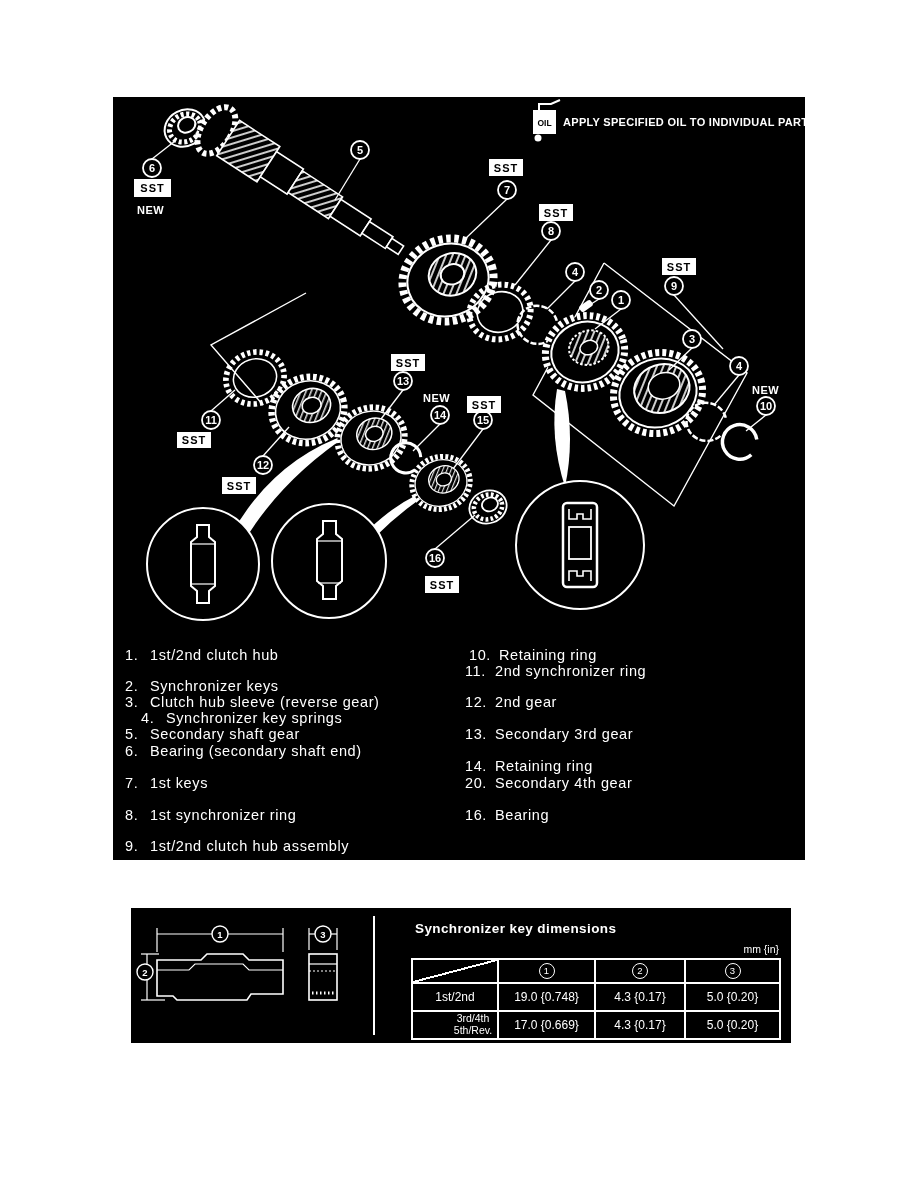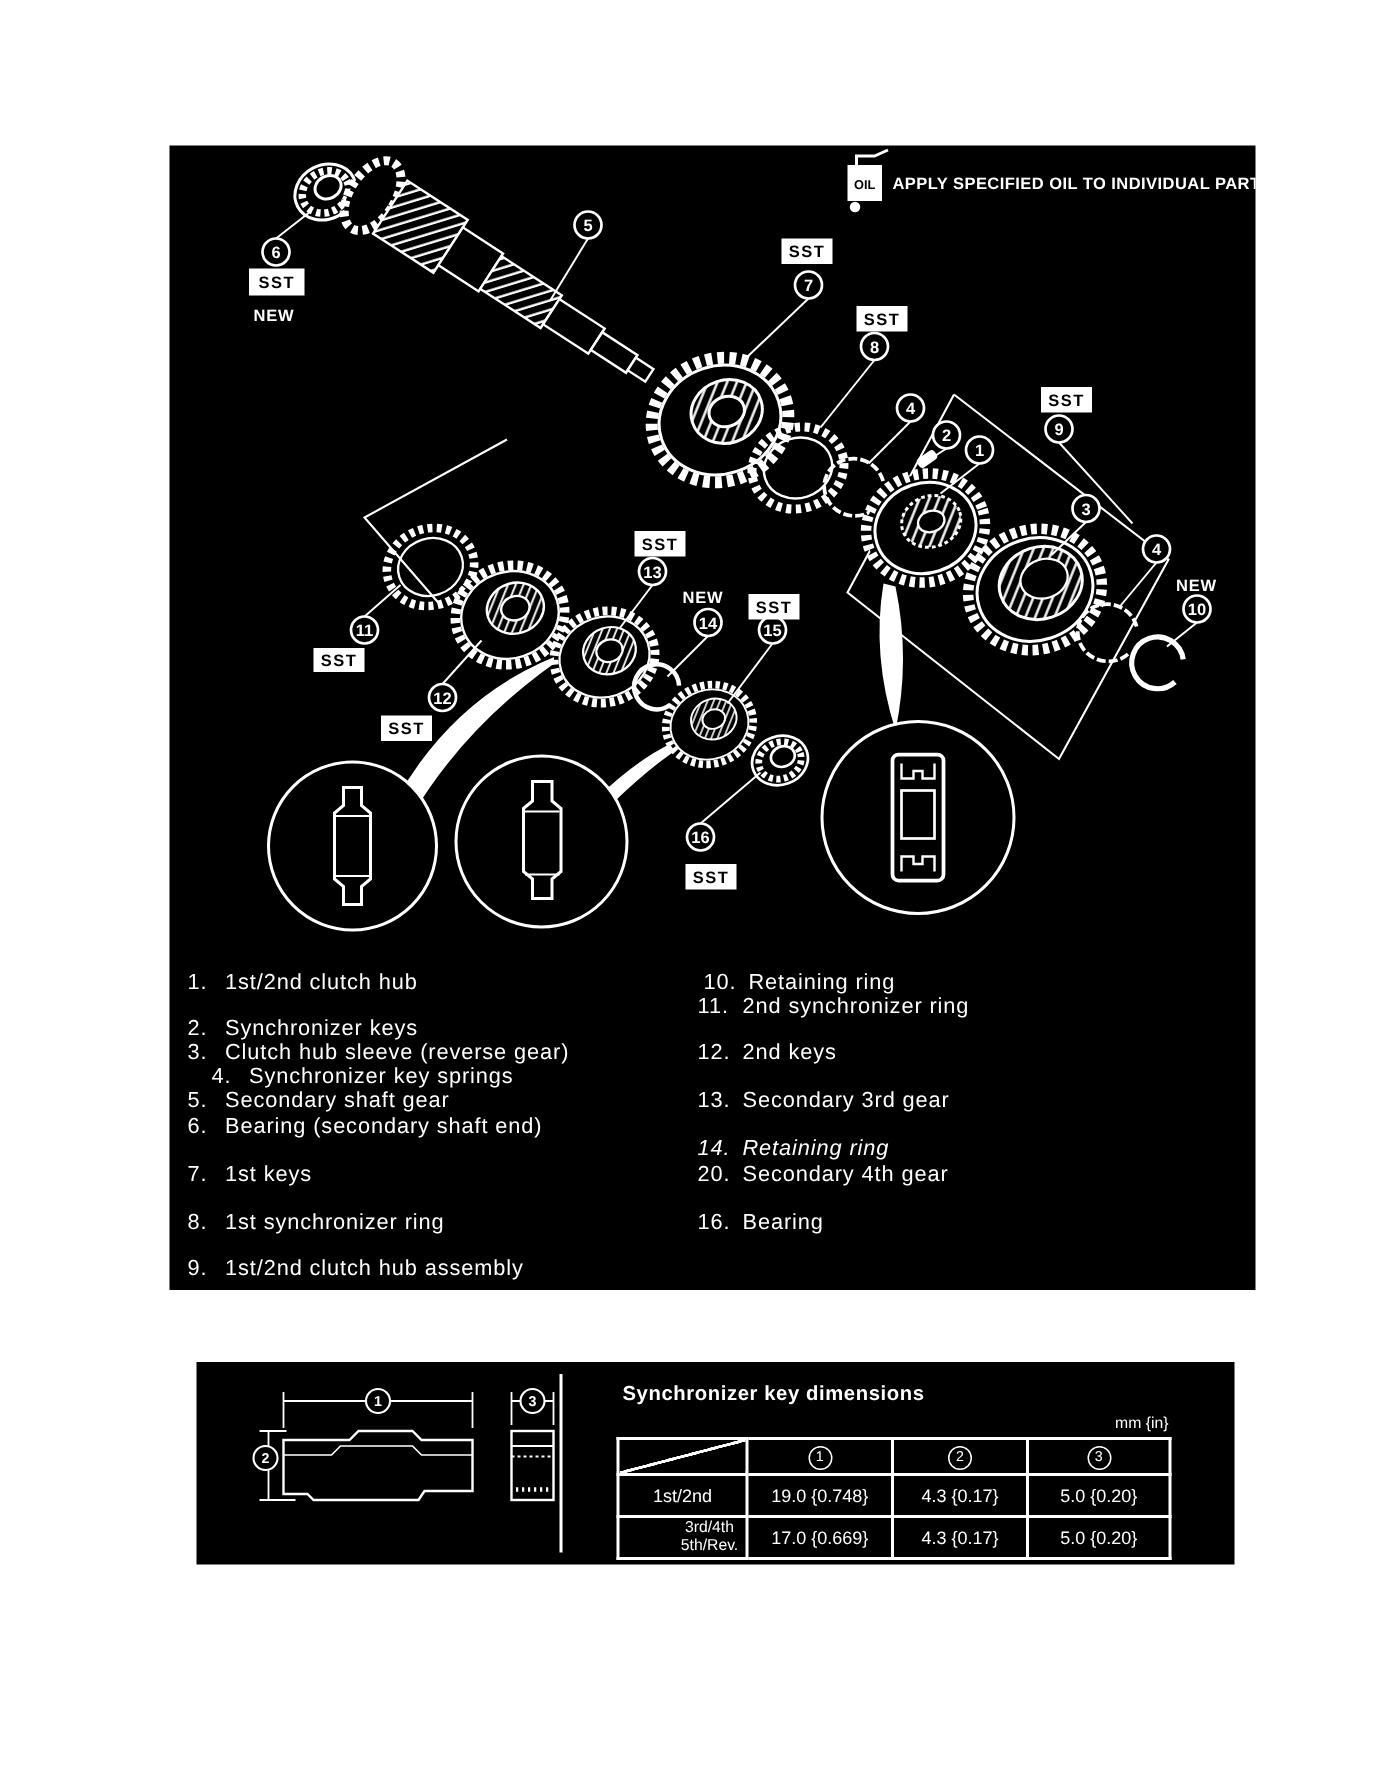--- a/index.html
+++ b/index.html
@@ -1,20 +1,20 @@
 <!DOCTYPE html>
 <html><head>
 <meta charset="utf-8">
 <style>
   html,body{margin:0;padding:0;}
   body{
     width:918px;height:1188px;position:relative;background:#ffffff;
     font-family:"Liberation Sans",sans-serif;overflow:hidden;
   }
-  .panel{position:absolute;background:#000;padding-left:32px;}
+  .panel{position:absolute;background:#000;}
   #main-panel{left:113px;top:97px;width:692px;height:763px;}
   #dim-panel{left:131px;top:908px;width:660px;height:135px;}
 
   
   svg text{font-family:"Liberation Sans",sans-serif;}
   .callout circle{fill:#000;stroke:#fff;stroke-width:1.8;}
   .callout text{fill:#fff;font-size:11px;font-weight:bold;text-anchor:middle;}
   .dcallout circle{fill:#000;stroke:#fff;stroke-width:1.4;}
   .dcallout text{fill:#fff;font-size:9.5px;font-weight:bold;text-anchor:middle;}
   .sstbox rect{fill:#fff;}
@@ -290,23 +290,23 @@
       <div class="pl-item" style="left: 12px; top: 581px;"><span class="pl-num" style="width: 25px;">2.</span><span>Synchronizer keys</span></div>
       <div class="pl-item" style="left: 12px; top: 597px;"><span class="pl-num" style="width: 25px;">3.</span><span>Clutch hub sleeve (reverse gear)</span></div>
       <div class="pl-item" style="left: 28px; top: 613px;"><span class="pl-num" style="width: 25px;">4.</span><span>Synchronizer key springs</span></div>
       <div class="pl-item" style="left: 12px; top: 629px;"><span class="pl-num" style="width: 25px;">5.</span><span>Secondary shaft gear</span></div>
       <div class="pl-item" style="left: 12px; top: 646px;"><span class="pl-num" style="width: 25px;">6.</span><span>Bearing (secondary shaft end)</span></div>
       <div class="pl-item" style="left: 12px; top: 678px;"><span class="pl-num" style="width: 25px;">7.</span><span>1st keys</span></div>
       <div class="pl-item" style="left: 12px; top: 710px;"><span class="pl-num" style="width: 25px;">8.</span><span>1st synchronizer ring</span></div>
       <div class="pl-item" style="left: 12px; top: 741px;"><span class="pl-num" style="width: 25px;">9.</span><span>1st/2nd clutch hub assembly</span></div>
       <div class="pl-item" style="left: 356px; top: 550px;"><span class="pl-num" style="width: 30px;">10.</span><span>Retaining ring</span></div>
       <div class="pl-item" style="left: 352px; top: 566px;"><span class="pl-num" style="width: 30px;">11.</span><span>2nd synchronizer ring</span></div>
-      <div class="pl-item" style="left: 352px; top: 597px;"><span class="pl-num" style="width: 30px;">12.</span><span>2nd keys</span></div>
+      <div class="pl-item" style="left: 352px; top: 597px;"><span class="pl-num" style="width: 30px;">12.</span><span>2nd gear</span></div>
       <div class="pl-item" style="left: 352px; top: 629px;"><span class="pl-num" style="width: 30px;">13.</span><span>Secondary 3rd gear</span></div>
-      <div class="pl-item" style="left: 352px; top: 661px; font-style: italic;"><span class="pl-num" style="width: 30px;">14.</span><span>Retaining ring</span></div>
+      <div class="pl-item" style="left: 352px; top: 661px;"><span class="pl-num" style="width: 30px;">14.</span><span>Retaining ring</span></div>
       <div class="pl-item" style="left: 352px; top: 678px;"><span class="pl-num" style="width: 30px;">20.</span><span>Secondary 4th gear</span></div>
       <div class="pl-item" style="left: 352px; top: 710px;"><span class="pl-num" style="width: 30px;">16.</span><span>Bearing</span></div>
     </div>
 </div>
 
 <div class="panel" id="dim-panel">
 
   <svg width="250" height="135" viewBox="0 0 250 135">
     <g stroke="#fff" fill="none" stroke-width="1.6">
       <path d="M 26,88 L 26,52 L 70,52 L 76,46 L 112,46 L 118,52 L 152,52 L 152,86 L 120,86 L 116,92 L 46,92 L 42,88 Z"></path>

